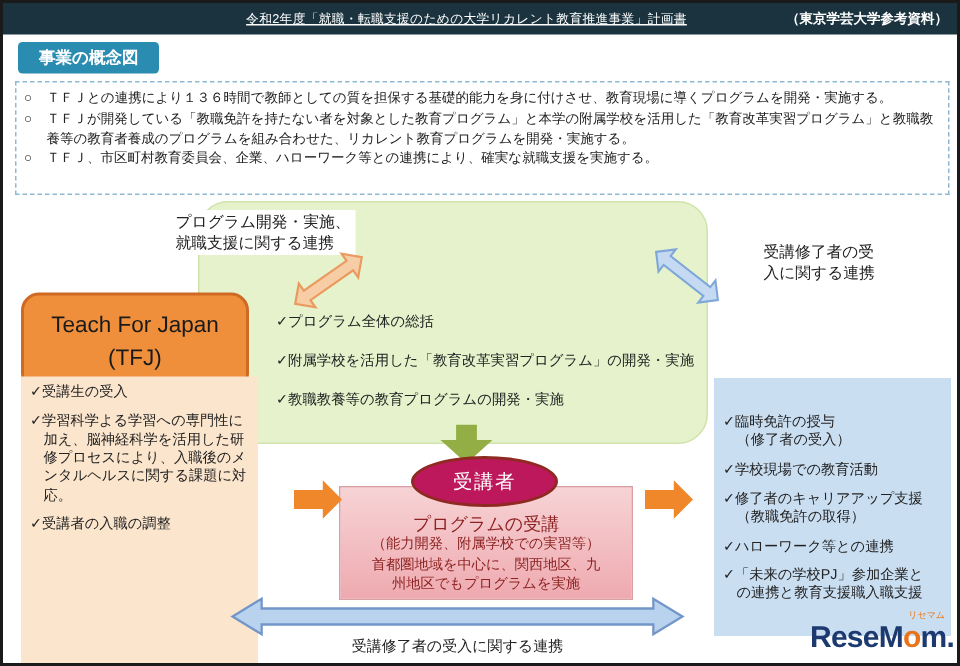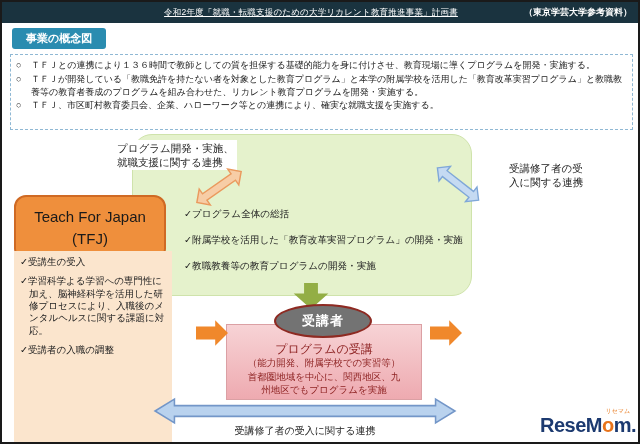--- a/index.html
+++ b/index.html
@@ -75,23 +75,23 @@
     display:flex; align-items:center; justify-content:center; text-align:center;
     font-size:13px; line-height:1.4; color:#12233f; z-index:3;
   }
   .gov-panel {
     position:absolute; left:474px; top:250px; width:158px; height:172px;
     background:#cadef2; padding:24px 4px 0 6px; z-index:2;
   }
 
   .ellipse {
     position:absolute; left:272px; top:302px; width:98px; height:34px;
-    background:#737373; border:2px solid #8e2a22; border-radius:50%;
+    background:#be185d; border:2px solid #8e2a22; border-radius:50%;
     display:flex; align-items:center; justify-content:center;
-    color:#fff; font-size:13px; font-weight:bold; z-index:4; letter-spacing:1px;
+    color:#fff; font-size:13px; font-weight:normal; z-index:4; letter-spacing:1px;
   }
   .course-box {
     position:absolute; left:224px; top:322px; width:196px; height:76px;
     background:linear-gradient(#f7d3d5, #eeaab0); border:1px solid #dba0a4;
     text-align:center; color:#8e2323; padding-top:17px; z-index:2;
   }
   .course-title { font-size:12px; line-height:1.2; }
   .course-body  { font-size:9.5px; line-height:1.4; }
 
   .bottom-label {
@@ -176,20 +176,30 @@
     <div class="center-item">✓教職教養等の教育プログラムの開発・実施</div>
   </div>
 
   <div class="arrow arr-down">
     <svg viewBox="0 0 40 30">
         <path d="M12 0 H28 V12 H40 L20 30 L0 12 H12 Z" fill="#93ae45"></path>
       </svg>
   </div>
 
 
+  <div class="gov-panel">
+    <div class="panel-item pre">✓臨時免許の授与
+（修了者の受入）</div>
+    <div class="panel-item pre">✓学校現場での教育活動</div>
+    <div class="panel-item pre">✓修了者のキャリアアップ支援
+（教職免許の取得）</div>
+    <div class="panel-item pre">✓ハローワーク等との連携</div>
+    <div class="panel-item pre">✓「未来の学校PJ」参加企業と
+の連携と教育支援職入職支援</div>
+  </div>
 
   <div class="ellipse">受講者</div>
 
   <div class="course-box">
     <div class="course-title">プログラムの受講</div>
     <div class="course-body pre">（能力開発、附属学校での実習等）
 首都圏地域を中心に、関西地区、九
 州地区でもプログラムを実施</div>
   </div>
 

